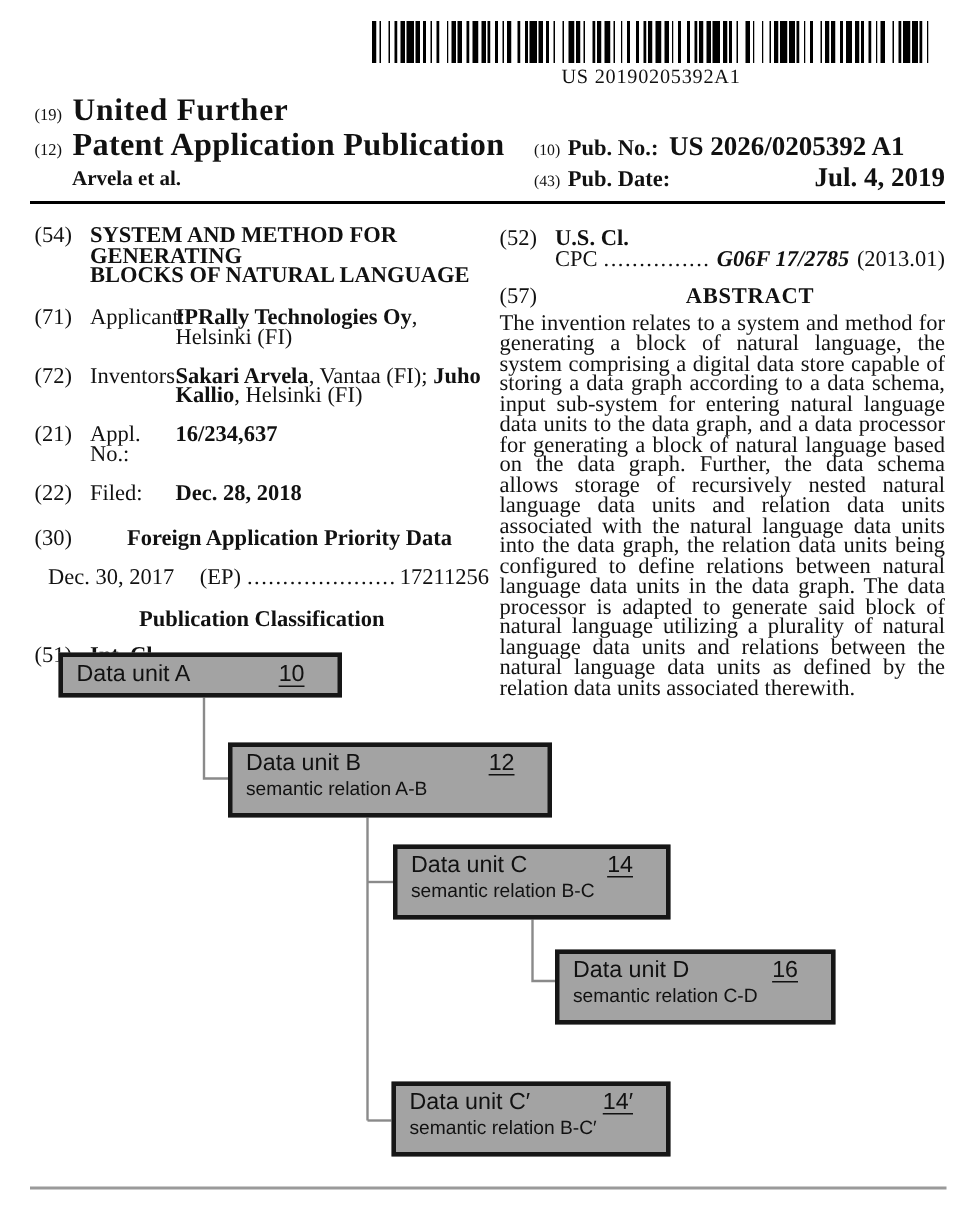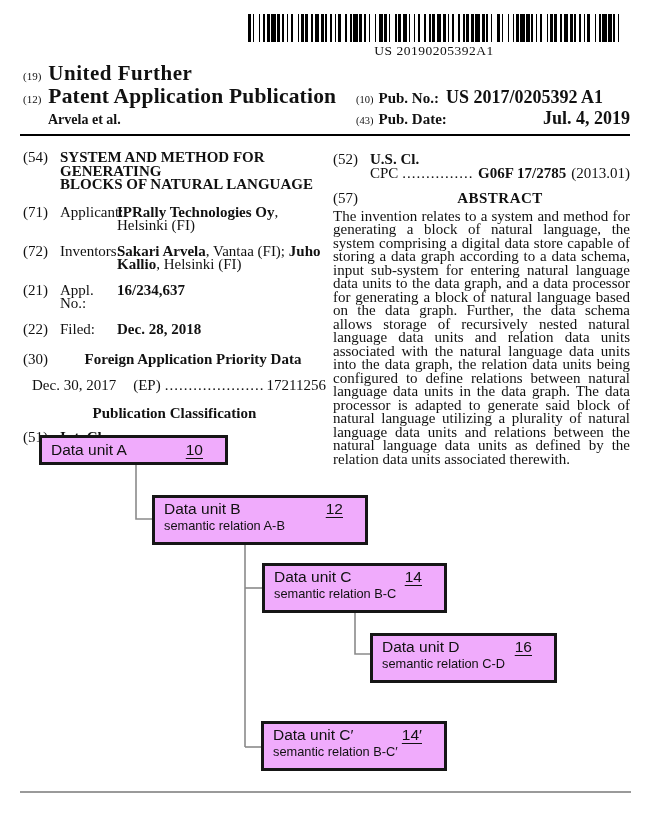--- a/index.html
+++ b/index.html
@@ -38,30 +38,30 @@
 
   
   .col { position:absolute; font-size:15px; line-height:13.5px; }
   .col-left  { left:23px; top:151px; width:303px; }
   .col-right { left:333px; top:153px; width:297px; }
 
   .row { display:flex; }
   .code { width:37px; flex-shrink:0; }
   .lbl { width:57px; flex-shrink:0; }
   .b { font-weight:bold; }
-  .bi { font-weight:bold; }
+  .bi { font-weight:bold; font-style:italic; }
   .center-head { flex:1; text-align:center; font-weight:bold; }
 
   .dots { flex:1; overflow:hidden; white-space:nowrap; letter-spacing:1px; margin:0 4px; }
 
   .abstract { text-align:justify; margin-top:4px; }
 
   
   .fig-svg { position:absolute; left:0; top:0; width:649px; height:814px; pointer-events:none; }
-  .fbox { position:absolute; background:#f0abfc; border:3px solid #161616;
+  .fbox { position:absolute; background:#a3a3a3; border:3px solid #161616;
     font-family:"Liberation Sans", sans-serif; }
   .fbox .toprow { display:flex; justify-content:space-between; align-items:baseline;
     padding:2px 22px 0 9px; font-size:15.5px; }
   .fbox .ref { text-decoration:underline; text-underline-offset:3px; }
   .fbox .rel { padding:0 9px 2px 9px; font-size:12.8px; }
   .fbox .rel:empty { display:none; }
   .fbox.single .toprow { padding-top:3px; }
 </style>
 </head>
 <body>
@@ -77,21 +77,21 @@
   </div>
   <div class="h-line h12">
     <span class="sec-small">(12)</span>
     <span class="doctype">Patent Application Publication</span>
   </div>
   <div class="authors">Arvela et al.</div>
 
   <div class="pubno-row">
     <span class="pub-code">(10)</span>
     <span class="pub-label">Pub. No.:</span>
-    <span class="pub-value">US 2017/0205392 A1</span>
+    <span class="pub-value">US 2026/0205392 A1</span>
   </div>
   <div class="pubdate-row">
     <span class="pub-code">(43)</span>
     <span class="pub-label">Pub. Date:</span>
     <span class="pub-value">Jul. 4, 2019</span>
   </div>
 
   <div class="rule-top"></div>
 
   <div class="col col-left">

